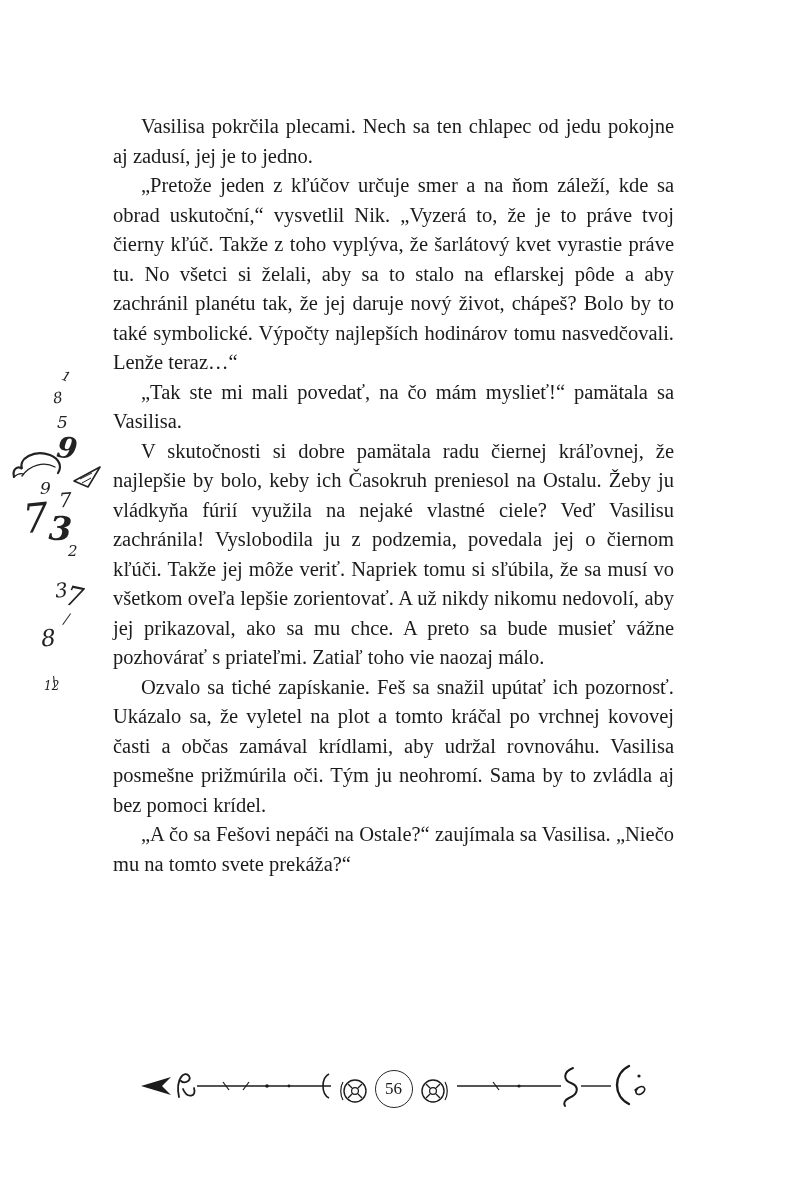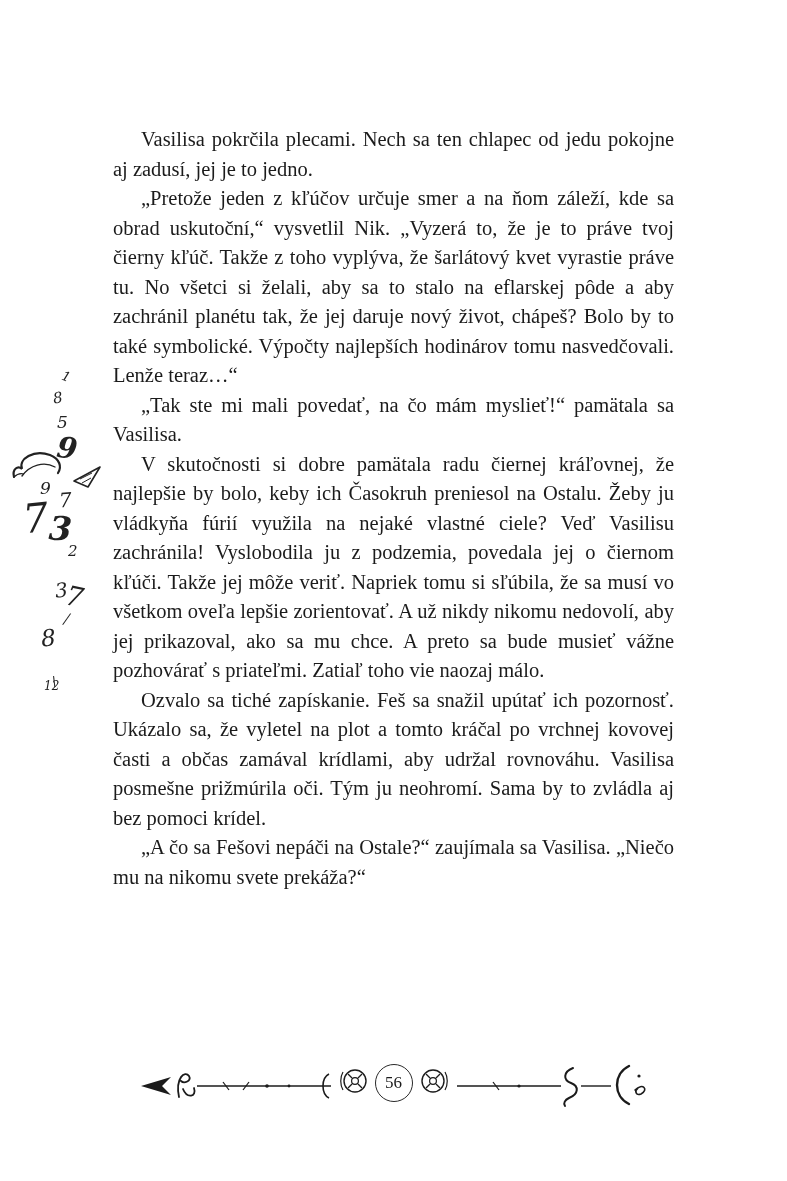--- a/index.html
+++ b/index.html
@@ -8,21 +8,21 @@
     width:787px; height:1181px;
     background:#ffffff;
     overflow:hidden;
     font-family:"Liberation Serif","DejaVu Serif",serif;
     color:#1b1b1b;
   }
 
   
   .text-block {
     position:absolute;
-    left:113px; top:125px;
+    left:113px; top:112px;
     width:561px;
     font-size:20.5px;
     line-height:29.5px;
     text-align:justify;
   }
   .text-block p { margin:0; text-indent:28px; hyphens:auto; -webkit-hyphens:auto; }
 
   
   .margin-deco { position:absolute; left:0; top:0; width:120px; height:1181px; pointer-events:none; }
   .mn {
@@ -49,21 +49,21 @@
   .mn13 { left:44px; top:656px; font-size:12px;margin-top:24px; }
   .mn14 { left:52px; top:675px; font-size:13px; }
   .wing-svg { position:absolute; left:8px; top:443px; }
 
   
   .footer {
     position:absolute;
     left:0; right:0; top:1064px;
     display:flex;
     justify-content:center;
-    align-items:flex-start;
+    align-items:flex-end;
     gap:5px;
   }
   .page-number-circle {
     width:36px; height:36px;
     border:1.4px solid #2a2a2a;
     border-radius:50%;
     display:flex; align-items:center; justify-content:center;
     font-size:17px;
     flex:0 0 auto;
     background:#fff;
@@ -99,21 +99,21 @@
     <span class="mn mn13">12</span>
     <span class="mn mn14">\</span>
   </div>
 
   <div class="text-block">
     <p>Vasilisa pokrčila plecami. Nech sa ten chlapec od jedu pokojne aj zadusí, jej je to jedno.</p>
     <p>„Pretože jeden z kľúčov určuje smer a na ňom záleží, kde sa obrad uskutoční,“ vysvetlil Nik. „Vyzerá to, že je to práve tvoj čierny kľúč. Takže z toho vyplýva, že šarlátový kvet vyrastie práve tu. No všetci si želali, aby sa to stalo na eflarskej pôde a aby zachránil planétu tak, že jej daruje nový život, chápeš? Bolo by to také symbolické. Výpočty najlepších hodinárov tomu nasvedčovali. Lenže teraz…“</p>
     <p>„Tak ste mi mali povedať, na čo mám myslieť!“ pamätala sa Vasilisa.</p>
     <p>V skutočnosti si dobre pamätala radu čiernej kráľovnej, že najlepšie by bolo, keby ich Časokruh preniesol na Ostalu. Žeby ju vládkyňa fúrií využila na nejaké vlastné ciele? Veď Vasilisu zachránila! Vyslobodila ju z podzemia, povedala jej o čiernom kľúči. Takže jej môže veriť. Napriek tomu si sľúbila, že sa musí vo všetkom oveľa lepšie zorientovať. A už nikdy nikomu nedovolí, aby jej prikazoval, ako sa mu chce. A preto sa bude musieť vážne pozhovárať s priateľmi. Zatiaľ toho vie naozaj málo.</p>
     <p>Ozvalo sa tiché zapískanie. Feš sa snažil upútať ich pozornosť. Ukázalo sa, že vyletel na plot a tomto kráčal po vrchnej kovovej časti a občas zamával krídlami, aby udržal rovnováhu. Vasilisa posmešne prižmúrila oči. Tým ju neohromí. Sama by to zvládla aj bez pomoci krídel.</p>
-    <p>„A čo sa Fešovi nepáči na Ostale?“ zaujímala sa Vasilisa. „Niečo mu na nikomu svete prekáža?“</p>
+    <p>„A čo sa Fešovi nepáči na Ostale?“ zaujímala sa Vasilisa. „Niečo mu na tomto svete prekáža?“</p>
   </div>
 
   <div class="footer">
 
     <svg class="orn" width="196" height="44" viewBox="0 0 196 44" aria-hidden="true">
       <path d="M2,22 L32,13 L23,22 L32,31 Z" fill="#1b1b1b"></path>
       <path d="M40,33 C36,14 46,6 50,12 C53,17 45,20 42,17 M44,25 C48,35 58,33 55,24" fill="none" stroke="#1b1b1b" stroke-width="1.8" stroke-linecap="round"></path>
       <line x1="58" y1="22" x2="192" y2="22" stroke="#1b1b1b" stroke-width="1.4"></line>
       <line x1="84" y1="18" x2="90" y2="26" stroke="#1b1b1b" stroke-width="1.2"></line>
       <line x1="104" y1="26" x2="110" y2="18" stroke="#1b1b1b" stroke-width="1.2"></line>

